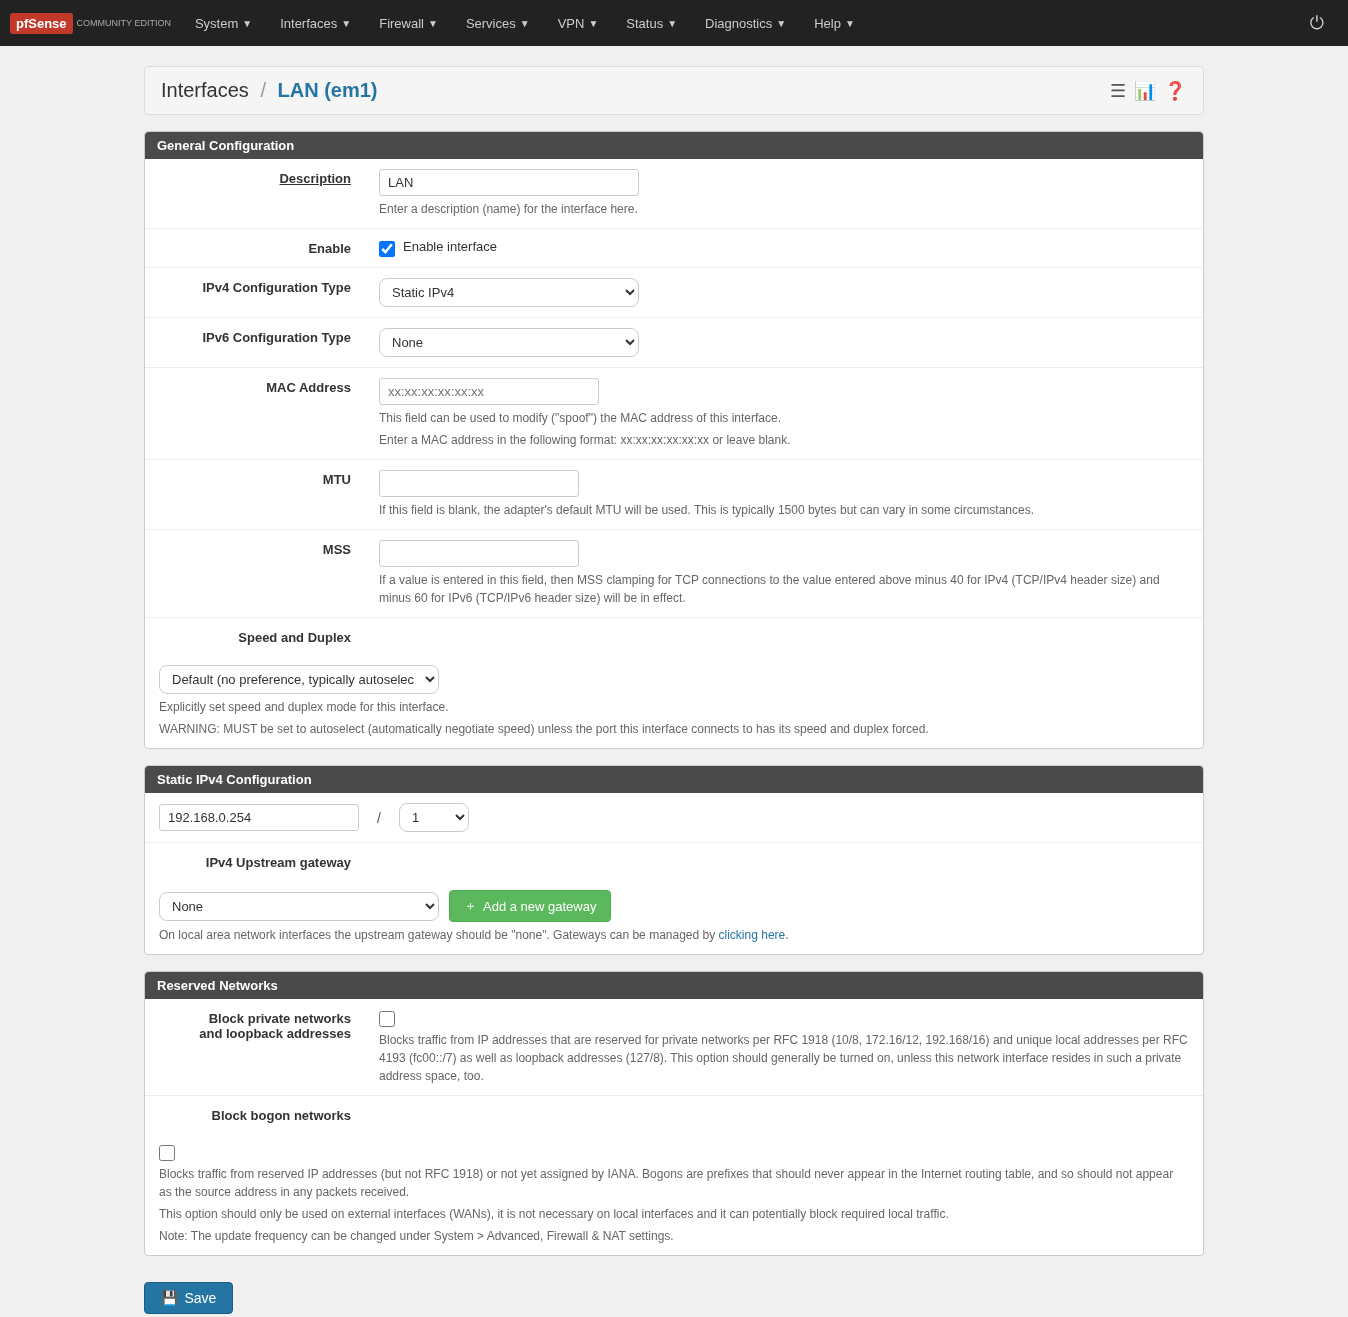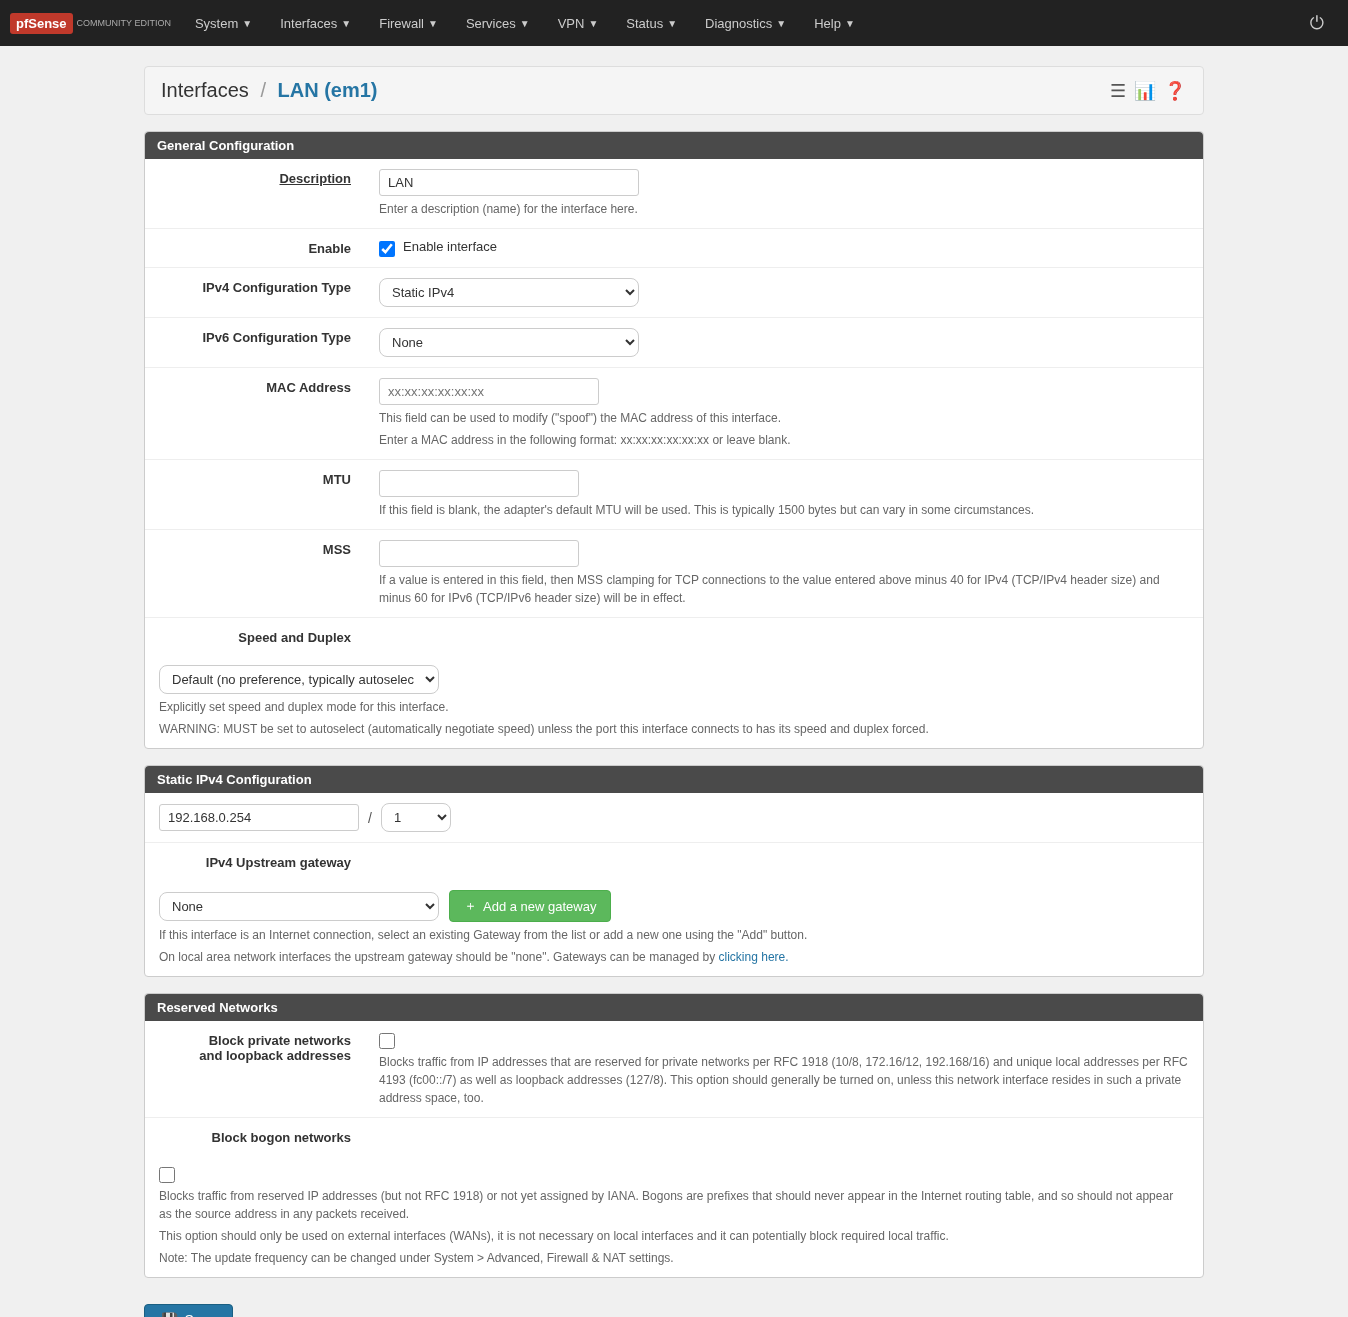--- a/index.html
+++ b/index.html
@@ -60,21 +60,21 @@
 
     
     .checkbox-row { display: flex; align-items: flex-start; gap: 8px; }
     input[type="checkbox"] { width: 16px; height: 16px; margin-top: 2px; cursor: pointer; }
 
     
     .spinner-wrap { position: relative; display: inline-block; }
     .spinner-wrap input[type="number"] { width: 200px; padding-right: 22px; }
 
     
-    .ipv4-addr-wrap { display: flex; align-items: center; gap: 9px; }
+    .ipv4-addr-wrap { display: flex; align-items: center; gap: 18px; }
     .cidr-sep { font-size: 14px; color: #555; }
 
     
     .gateway-wrap { display: flex; align-items: center; gap: 10px; flex-wrap: wrap; }
     .btn-gateway { background: #5cb85c; color: #fff; border: 1px solid #4cae4c; border-radius: 4px; padding: 6px 14px; font-size: 13px; cursor: pointer; display: flex; align-items: center; gap: 6px; }
 
     
     .btn-save { background: #2575a4; color: #fff; border: 1px solid #1a5f82; border-radius: 4px; padding: 7px 16px; font-size: 14px; cursor: pointer; display: inline-flex; align-items: center; gap: 6px; }
     .save-wrap { padding: 10px 0 20px 0; }
 
@@ -269,21 +269,20 @@
         <div class="form-content-cell">
           <div class="gateway-wrap">
             <select class="select-gateway">
               <option selected="">None</option>
             </select>
             <button class="btn-gateway">
               <span>＋</span>
               <span>Add a new gateway</span>
             </button>
           </div>
-          <div class="form-help">If this interface is an Internet connection, select an existing Gateway from the list or add a new one using the "Add" button.</div>
           <div class="form-help">
             <span>On local area network interfaces the upstream gateway should be "none". Gateways can be managed by</span>
             <a href="#">clicking here.</a>
           </div>
         </div>
       </div>
 
     </div>
   </div>
 

